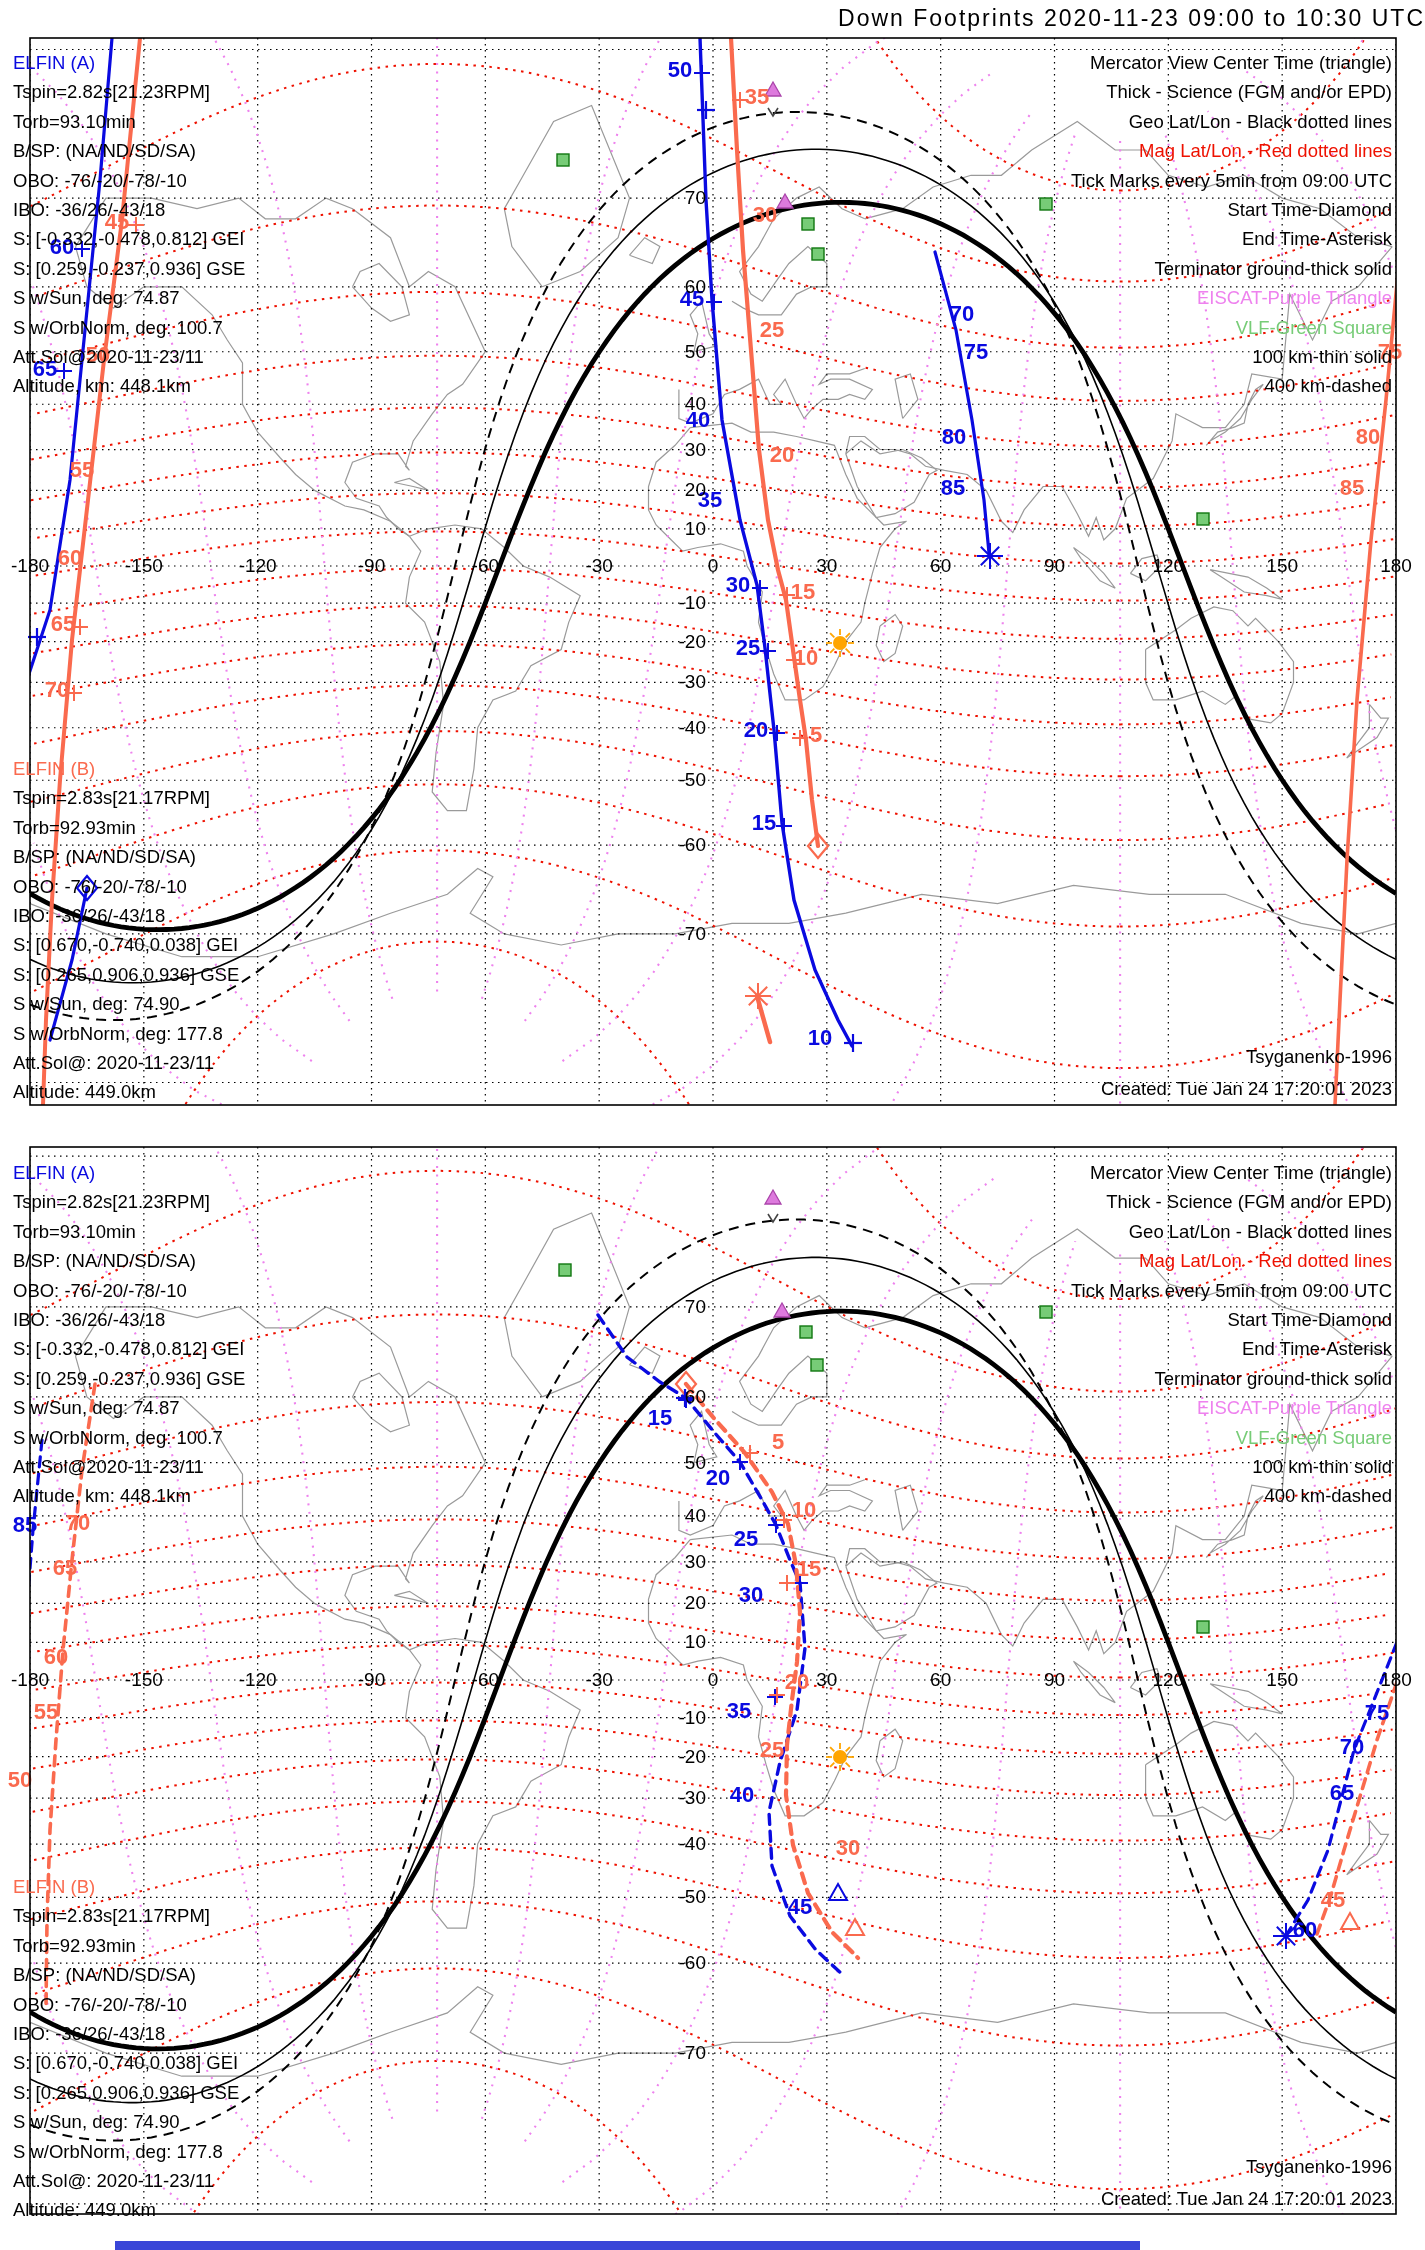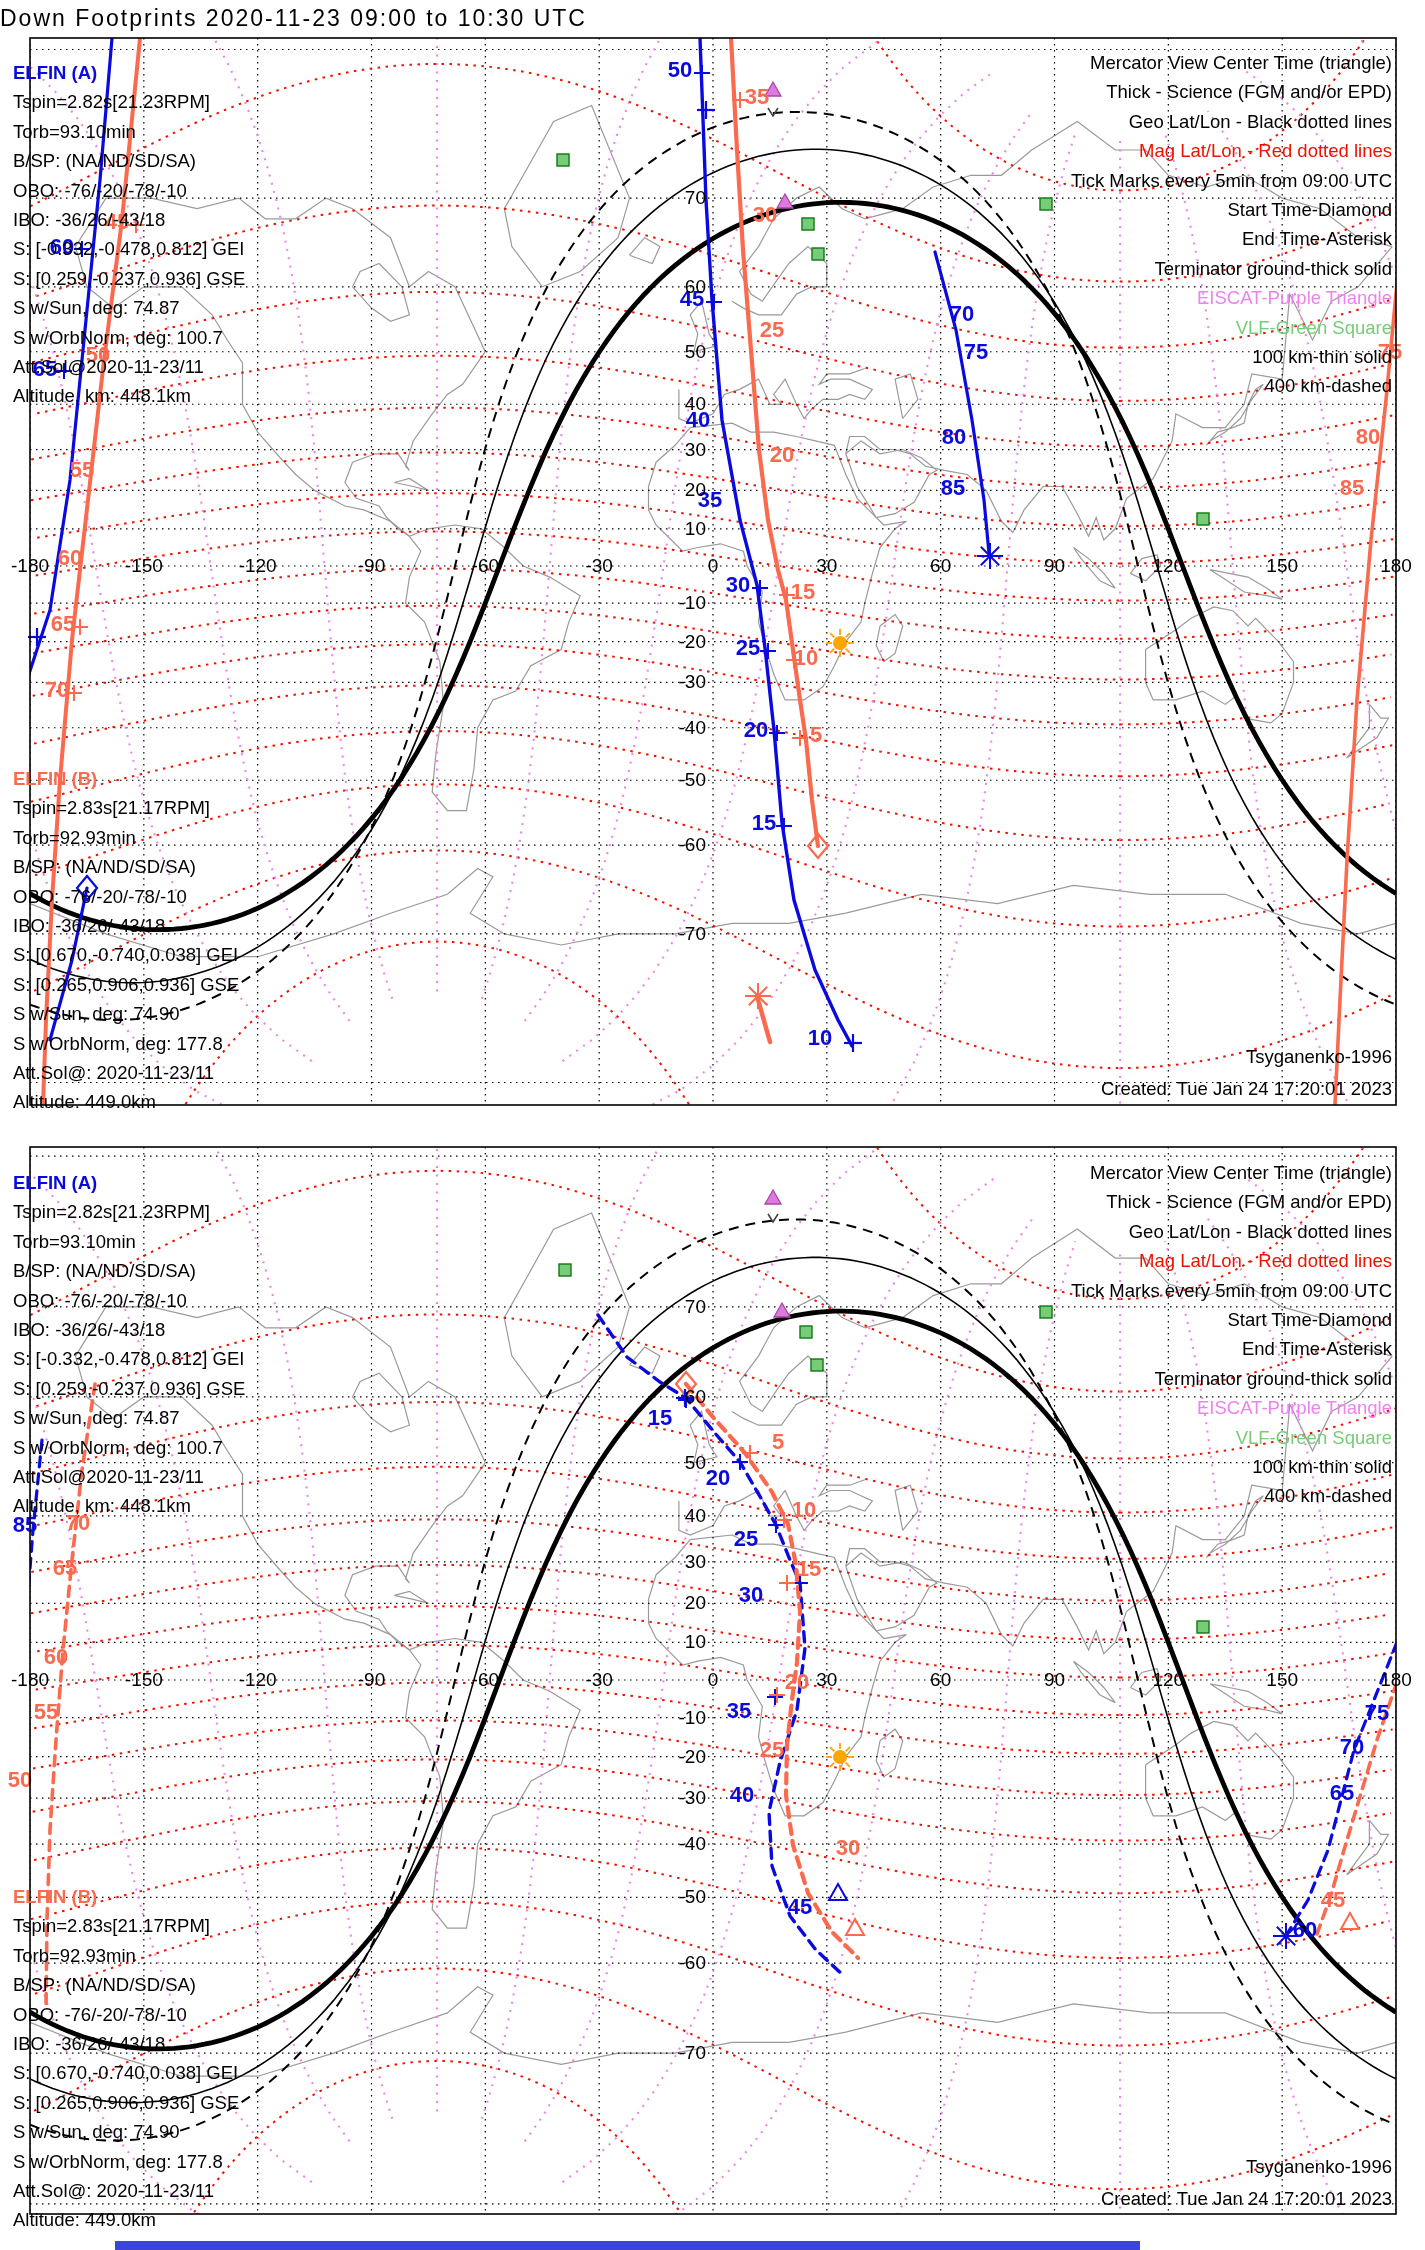--- a/index.html
+++ b/index.html
@@ -1,21 +1,21 @@
 <!DOCTYPE html>
 <html><head>
 <meta charset="utf-8">
 <style>
   html,body{margin:0;padding:0;background:#fff;}
   .page{position:relative;width:1425px;height:2250px;background:#fff;overflow:hidden;
         font-family:"Liberation Sans",sans-serif;}
-  .ptitle{position:absolute;left:0;width:1425px;text-align:left;font-size:23px;color:#000;
+  .ptitle{position:absolute;left:0;width:1425px;text-align:right;font-size:23px;color:#000;
           letter-spacing:2px;white-space:pre;}
   .infoblock{position:absolute;font-size:18.5px;line-height:29.4px;color:#000;white-space:pre;}
-  .infoblock .hdr{font-weight:bold;margin-top:10px;}
+  .infoblock .hdr{font-weight:normal;}
   .legend{position:absolute;right:33px;text-align:right;font-size:18.5px;line-height:29.4px;white-space:pre;}
   .footer{position:absolute;right:33px;text-align:right;font-size:18.5px;color:#000;white-space:pre;}
   svg{position:absolute;left:0;top:0;}
   svg text{font-family:"Liberation Sans",sans-serif;}
   .bottombar{position:absolute;height:9px;bottom:0;}
 </style>
 </head>
 <body>
 
 <div class="page">

